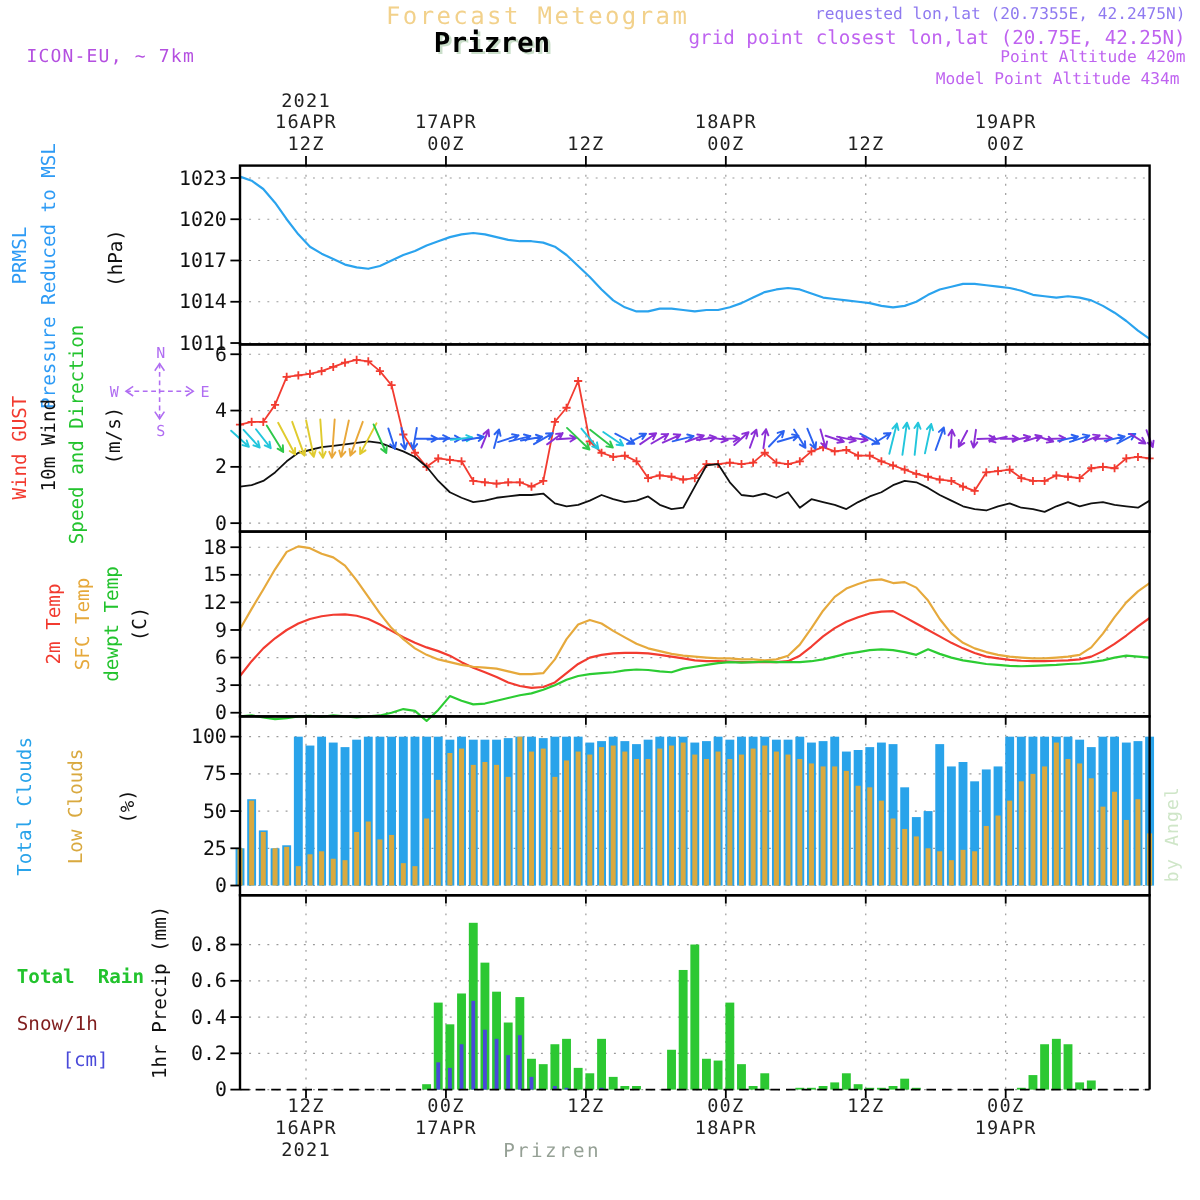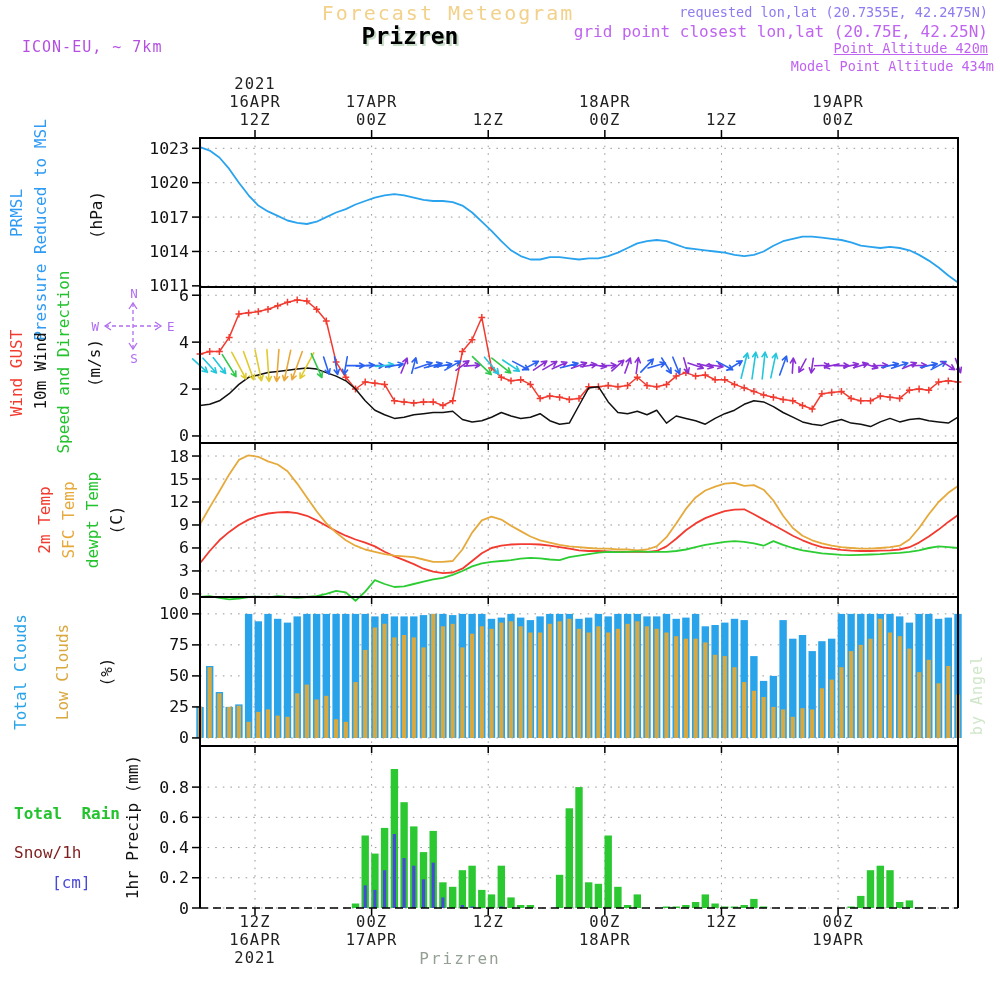--- a/index.html
+++ b/index.html
@@ -507,22 +507,22 @@
       <text x="134" y="363" text-anchor="middle" class="cps" fill="#b06df2">S</text>
       <text x="99" y="330.5" text-anchor="end" class="cps" fill="#b06df2">W</text>
       <text x="167" y="330.5" text-anchor="start" class="cps" fill="#b06df2">E</text>
     </svg>
 
   <div class="lab ctr" style="left:208px;top:3px;width:480px;font-size:20px;color:#f2d18b;letter-spacing:2px;">Forecast Meteogram</div>
   <div class="lab ctr" style="left:170px;top:25px;width:480px;font-size:23px;font-weight:bold;color:#000;text-shadow:2px 2px 0 #c9dec9;">Prizren</div>
   <div class="lab" style="left:22px;top:40px;font-size:15px;color:#b44fe0;letter-spacing:1px;">ICON-EU, ~ 7km</div>
   <div class="lab rt" style="right:12px;top:6px;font-size:13.5px;color:#8f7af0;">requested lon,lat (20.7355E, 42.2475N)</div>
   <div class="lab rt" style="right:12px;top:24px;font-size:16px;color:#bf63f0;margin-left:36px;">grid point closest lon,lat (20.75E, 42.25N)</div>
-  <div class="lab rt" style="right:12px;top:42px;font-size:13.5px;color:#bf63f0;text-decoration:underline;">Point Altitude 420m</div>
-  <div class="lab rt" style="right:6px;top:60px;font-size:13.5px;color:#bf63f0;margin-left:37px;">Model Point Altitude 434m</div>
+  <div class="lab rt" style="right:12px;top:42px;font-size:13.5px;color:#bf63f0;">Point Altitude 420m</div>
+  <div class="lab rt" style="right:17px;top:60px;font-size:13.5px;color:#bf63f0;margin-left:37px;">Model Point Altitude 434m</div>
 
   <div class="vlab" style="left:17px;top:213px;font-size:16px;color:#2e9bf5;">PRMSL</div>
   <div class="vlab" style="left:41px;top:230px;font-size:16px;color:#2e9bf5;">Pressure Reduced to MSL</div>
   <div class="vlab" style="left:97px;top:215px;font-size:16px;color:#111;">(hPa)</div>
 
   <div class="vlab" style="left:17px;top:373px;font-size:16px;color:#f23b30;">Wind GUST</div>
   <div class="vlab" style="left:41px;top:371px;font-size:16px;color:#111;">10m Wind</div>
   <div class="vlab" style="left:64px;top:362px;font-size:16px;color:#22c32d;">Speed and Direction</div>
   <div class="vlab" style="left:95px;top:363px;font-size:16px;color:#111;">(m/s)</div>
 

